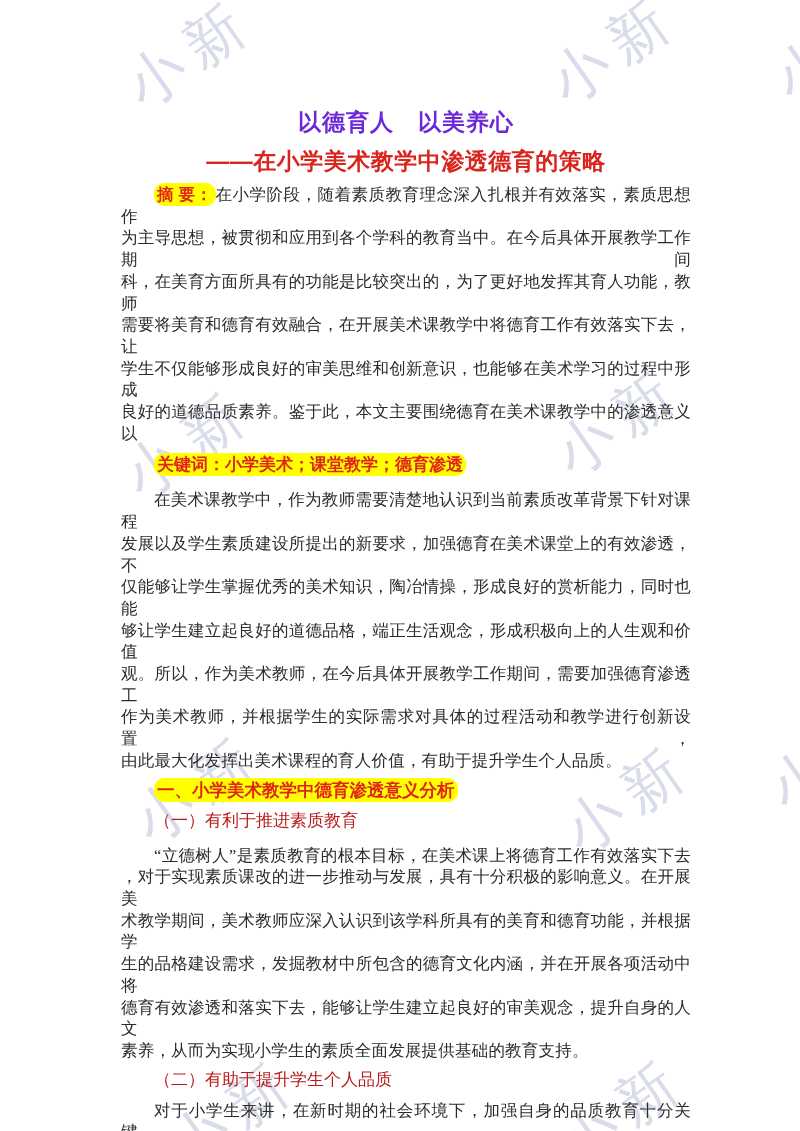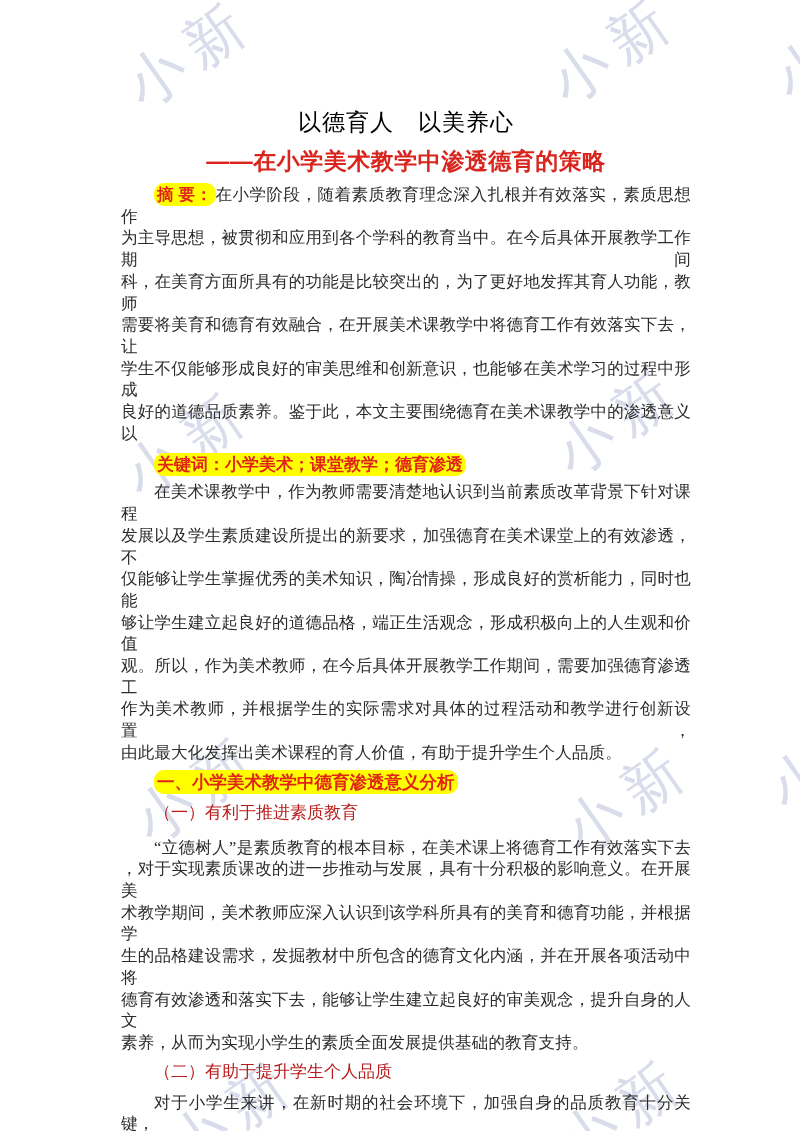--- a/index.html
+++ b/index.html
@@ -27,22 +27,22 @@
   
   .content {
     position:absolute;
     left:121px; top:106px;
     width:570px;
     z-index:1;
   }
   .doc-title {
     text-align:center;
     font-family: "Liberation Sans", "DejaVu Sans", sans-serif;
-    font-weight: normal;
-    color:#000000;
+    font-weight: bold;
+    color:#6d28d9;
     font-size:23px;
     line-height:32px;
     letter-spacing:1px;
   }
   .doc-subtitle {
     margin-top:7px;
     text-align:center;
     font-family: "Liberation Sans", "DejaVu Sans", sans-serif;
     font-weight: bold;
     color:#d8251e;
@@ -63,21 +63,21 @@
   .para .line:first-child { text-indent:33px; }
   .para .line:last-child { text-align-last:left; }
   .hl { background:#ffff00; padding:2px 3px; }
   .red-bold { color:#e02518; font-weight:bold;border-radius:10px; }
   .kw-line {
     margin-top:9px;
     text-indent:33px;
     font-size:17px;
     line-height:24px;
   }
-  .para-intro { margin-top:4px; }
+  .para-intro { margin-top:12px; }
   .h1-line {
     margin-top:6px;
     text-indent:33px;
     font-size:17.5px;
     line-height:25px;
   }
   .sub-h {
     margin-top:7px;
     text-indent:33px;
     color:#b91c1c;

